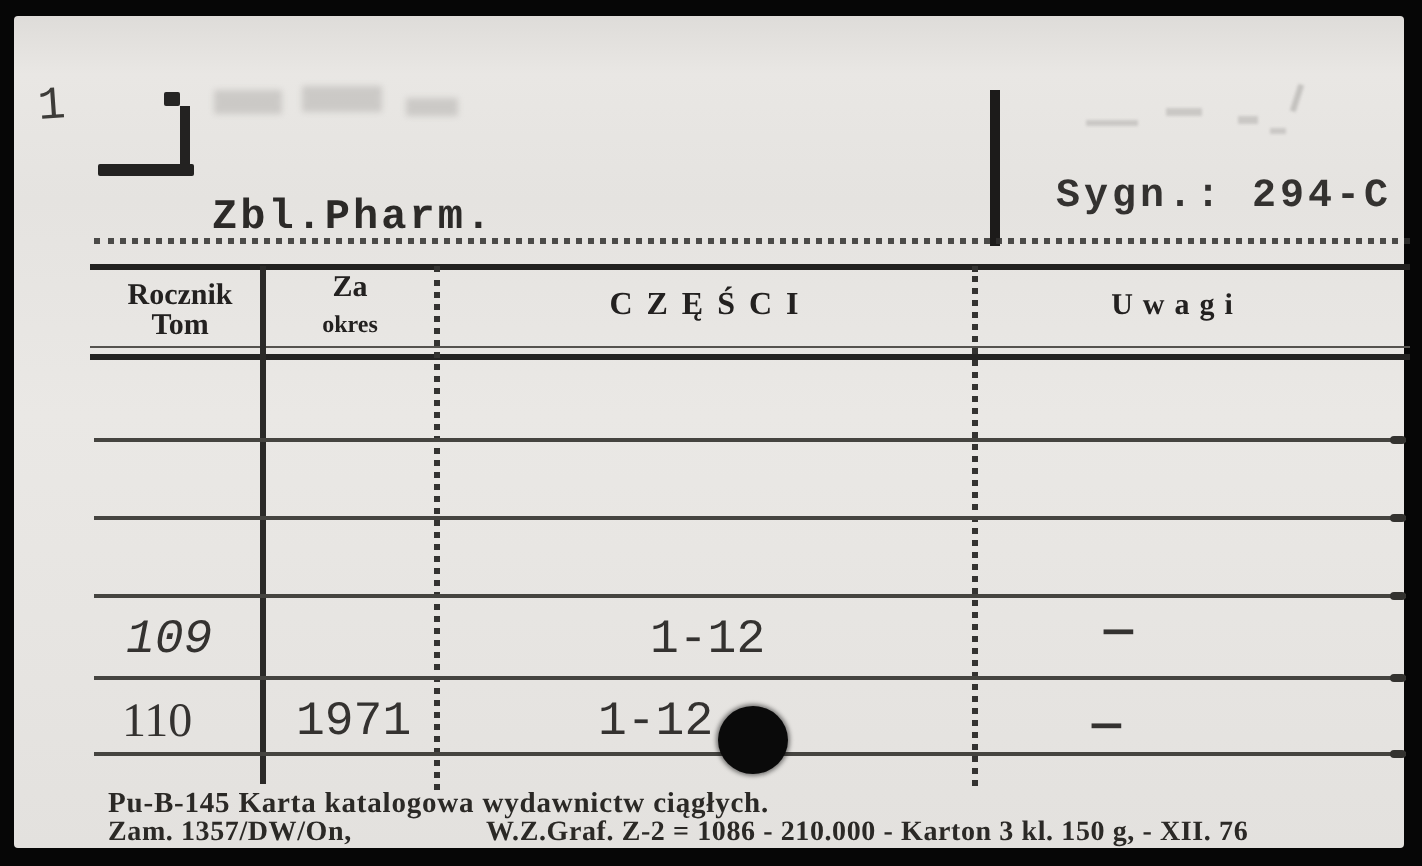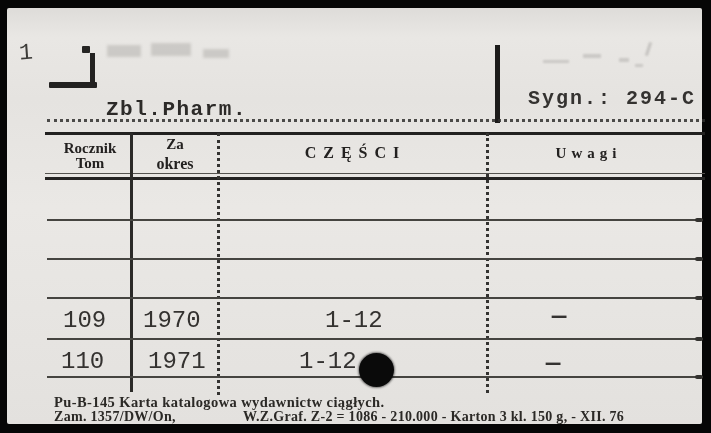--- a/index.html
+++ b/index.html
@@ -61,36 +61,36 @@
   .hdr-thick-line { left: 38px; top: 169px; width: 660px; height: 3px; background: #242322; }
 
   .vdiv-solid  { left: 123px; top: 125px; width: 3px; height: 259px; background: #2b2a28; }
   .vdiv-dot-a  { left: 210px; top: 125px; width: 0; height: 262px; border-left: 3px dotted #343331; }
   .vdiv-dot-b  { left: 479px; top: 125px; width: 0; height: 260px; border-left: 3px dotted #343331; }
 
   .hdr { color: #232120; font-weight: bold; text-align: center; white-space: nowrap; }
   .hdr-rocznik { left: 46px;  top: 132px; width: 74px; font-size: 15px; }
   .hdr-tom     { left: 46px;  top: 147px; width: 74px; font-size: 15px; }
   .hdr-za      { left: 130px; top: 128px; width: 76px; font-size: 15px; }
-  .hdr-okres   { left: 130px; top: 147px; width: 76px; font-size: 16px; }
+  .hdr-okres   { left: 130px; top: 147px; width: 76px; font-size: 12px; }
   .hdr-czesci  { left: 216px; top: 136px; width: 258px; font-size: 16px; letter-spacing: 7px; text-indent: 7px; }
   .hdr-uwagi   { left: 484px; top: 137px; width: 190px; font-size: 15px; letter-spacing: 5px; text-indent: 5px; }
 
   .rule { left: 40px; width: 656px; height: 2px; background: #454440; }
   .rule::after { content: ""; position: absolute; right: 0; top: -1px; width: 8px; height: 4px; background: #33322f; border-radius: 2px; }
   .rule-1 { top: 211px; } .rule-2 { top: 250px; } .rule-3 { top: 289px; }
   .rule-4 { top: 330px; } .rule-5 { top: 368px; }
 
   .cell { font-size: 24px; color: #343230; }
   .r1 { top: 299px; } .r2 { top: 340px; }
-  .c-tom-1   { left: 56px;  }
+  .c-tom-1   { left: 56px; font-style: italic;  }
   .c-okres-1 { left: 136px; }
   .c-czes-1  { left: 318px; }
   .c-uwagi-1 { left: 545px; top: 295px; font-weight: bold; transform: scaleX(1.4); }
-  .c-tom-2   { left: 54px;  }
+  .c-tom-2   { left: 54px; font-family: Liberation Serif, serif;  }
   .c-okres-2 { left: 141px; text-align: right; }
   .c-czes-2  { left: 292px; }
   .c-uwagi-2 { left: 539px; top: 342px; font-weight: bold; transform: scaleX(1.4); }
 
   .punch-hole { left: 352px; top: 345px; width: 35px; height: 34px; background: #0a0a0a; border-radius: 50%; box-shadow: 0 0 2px 1px rgba(10,10,10,.5); }
 
   .footer-line1 { left: 47px; top: 386px; font-size: 14.5px; font-weight: bold; color: #2b2926; letter-spacing: .4px; white-space: nowrap; }
   .footer-line2 { left: 47px; top: 401px; width: 645px; font-size: 14px; font-weight: bold; color: #2b2926; letter-spacing: .3px; white-space: nowrap; }
   .footer-line2 .print-details { position: absolute; left: 170px; top: 0; margin-left: 19px; }
 </style>
@@ -135,21 +135,20 @@
   <span class="abs hdr hdr-czesci">CZĘŚCI</span>
   <span class="abs hdr hdr-uwagi">Uwagi</span>
 
   <div class="abs rule rule-1"></div>
   <div class="abs rule rule-2"></div>
   <div class="abs rule rule-3"></div>
   <div class="abs rule rule-4"></div>
   <div class="abs rule rule-5"></div>
 
   <span class="abs tw cell r1 c-tom-1">109</span>
-  <span class="abs tw cell r1 c-okres-1">1970</span>
   <span class="abs tw cell r1 c-czes-1">1-12</span>
   <span class="abs tw cell c-uwagi-1">–</span>
 
   <span class="abs tw cell r2 c-tom-2">110</span>
   <span class="abs tw cell r2 c-okres-2">1971</span>
   <span class="abs tw cell r2 c-czes-2">1-12</span>
   <span class="abs tw cell c-uwagi-2">–</span>
 
   <div class="abs punch-hole"></div>
 

